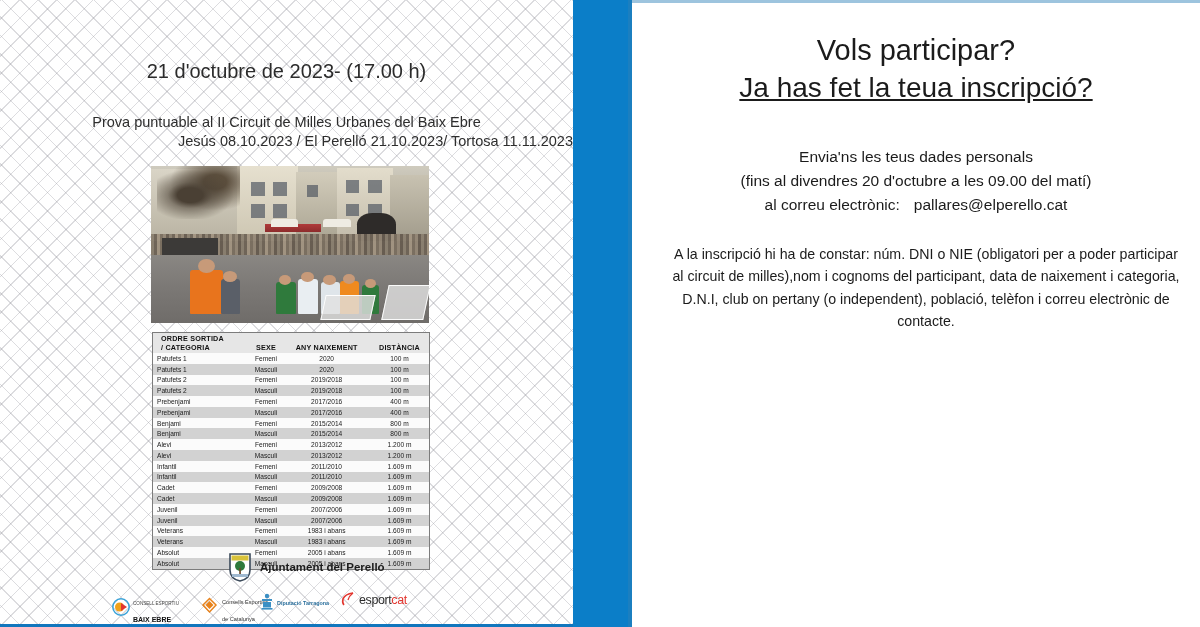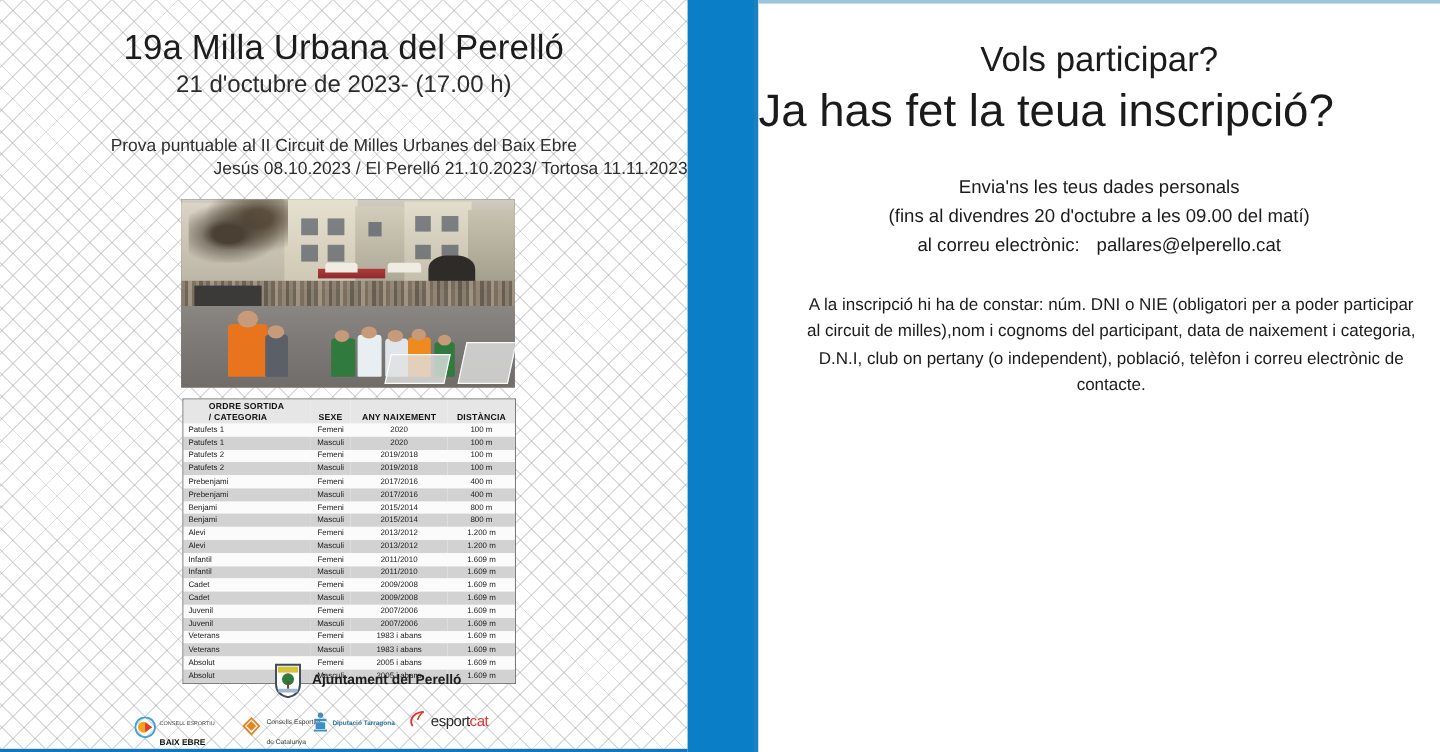--- a/index.html
+++ b/index.html
@@ -88,21 +88,21 @@
                 border:1px solid rgba(255,255,255,.9); transform:skewX(-12deg); }
 
   
   .cat-table { position:absolute; left:152px; top:332px; width:278px;
                border:1px solid #7c7c7c; background:#ffffff; }
   .cat-table table { width:100%; border-collapse:collapse; }
   .cat-table th {
     font-size:7.2px; font-weight:700; color:#111; 
     padding:1px 2px; background:#e6e6e6; letter-spacing:.2px; vertical-align:bottom;
   }
-  .cat-table th.th-cat { text-align:left; padding-left:21px; }
+  .cat-table th.th-cat { text-align:left; padding-left:8px; }
   .cat-table td { font-size:6.6px; color:#1a1a1a; text-align:center; padding:0.9px 2px;
                   height:10.6px; line-height:9px; }
   .cat-table td.c-cat { text-align:left; padding-left:4px; }
   .cat-table tr.alt td { background:#d2d2d2; }
   .cat-table tr td { background:#fbfbfb; }
   .cat-table tr.alt td { background:#d2d2d2; }
 
   
   .ajuntament { position:absolute; left:228px; top:552px; display:flex; align-items:center; gap:8px; }
   .ajunt-shield { width:24px; height:30px; position:relative; }
@@ -111,42 +111,41 @@
   .logo-row { position:absolute; left:112px; top:589px; width:300px; height:26px; }
   .logo-item { position:absolute; display:flex; align-items:center; gap:3px; }
   .logo-txt { line-height:1.05; }
 
   
   .right-panel { position:absolute; left:632px; top:0; width:568px; height:627px; background:#ffffff; }
   .rp-topline { position:absolute; left:0; top:0; width:568px; height:3px; background:#9dc4de; }
 
   .q1 { position:absolute; left:0; top:22px; width:568px; text-align:center;
         font-size:29px; color:#1b1b1b; font-weight:400;margin-top:12px; }
-  .q2 { position:absolute; left:0; top:72px; width:568px; 
-        font-size:38px; color:#1b1b1b; font-weight:400; }
+  .q2 { position:absolute; left:0; top:72px; width:568px; text-align:center;
+        font-size:28px; color:#1b1b1b; font-weight:400;text-decoration:underline; }
 
   .send-block { position:absolute; left:0; top:145px; width:568px; text-align:center;
                 font-size:15.5px; color:#1b1b1b; line-height:1.55; }
   .send-block .mail { padding-left:14px; }
 
   .detail-block { position:absolute; left:30px; top:243px; width:508px; text-align:center;
                   font-size:14.2px; color:#1b1b1b; line-height:1.58;margin-left:10px; }
 
   .tiny { font-size:4.6px; }
 </style>
 </head>
 <body>
 
 <div class="stage">
 
   <div class="poster">
     <div class="poster-bg"></div>
     <div class="poster-inner">
 
-      <div class="poster-title">19a Milla Urbana del Perelló</div>
       <div class="poster-subtitle">21 d'octubre de 2023-  (17.00 h)</div>
       <div class="poster-circuit1">Prova puntuable al II Circuit de Milles Urbanes del Baix Ebre</div>
       <div class="poster-circuit2">Jesús 08.10.2023 / El Perelló 21.10.2023/ Tortosa 11.11.2023</div>
 
       <div class="race-photo">
         <div class="rp-sky"></div>
         <div class="rp-bld-a"></div>
           <div class="rp-bld-b"></div>
           <div class="rp-bld-c"></div>
         <div class="rp-bld-d"></div>

